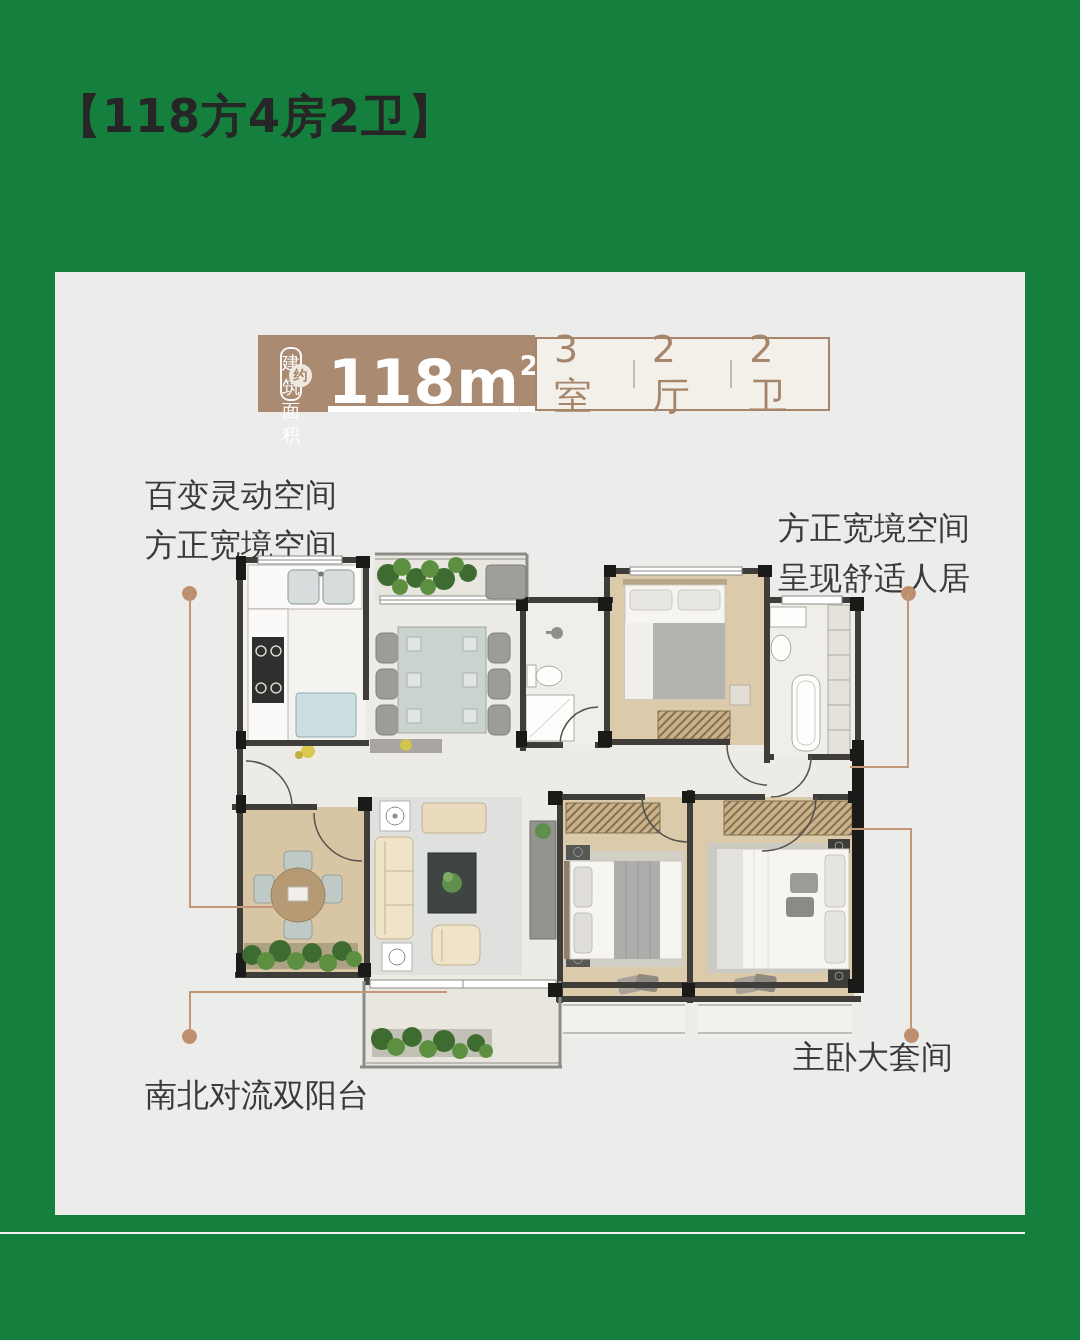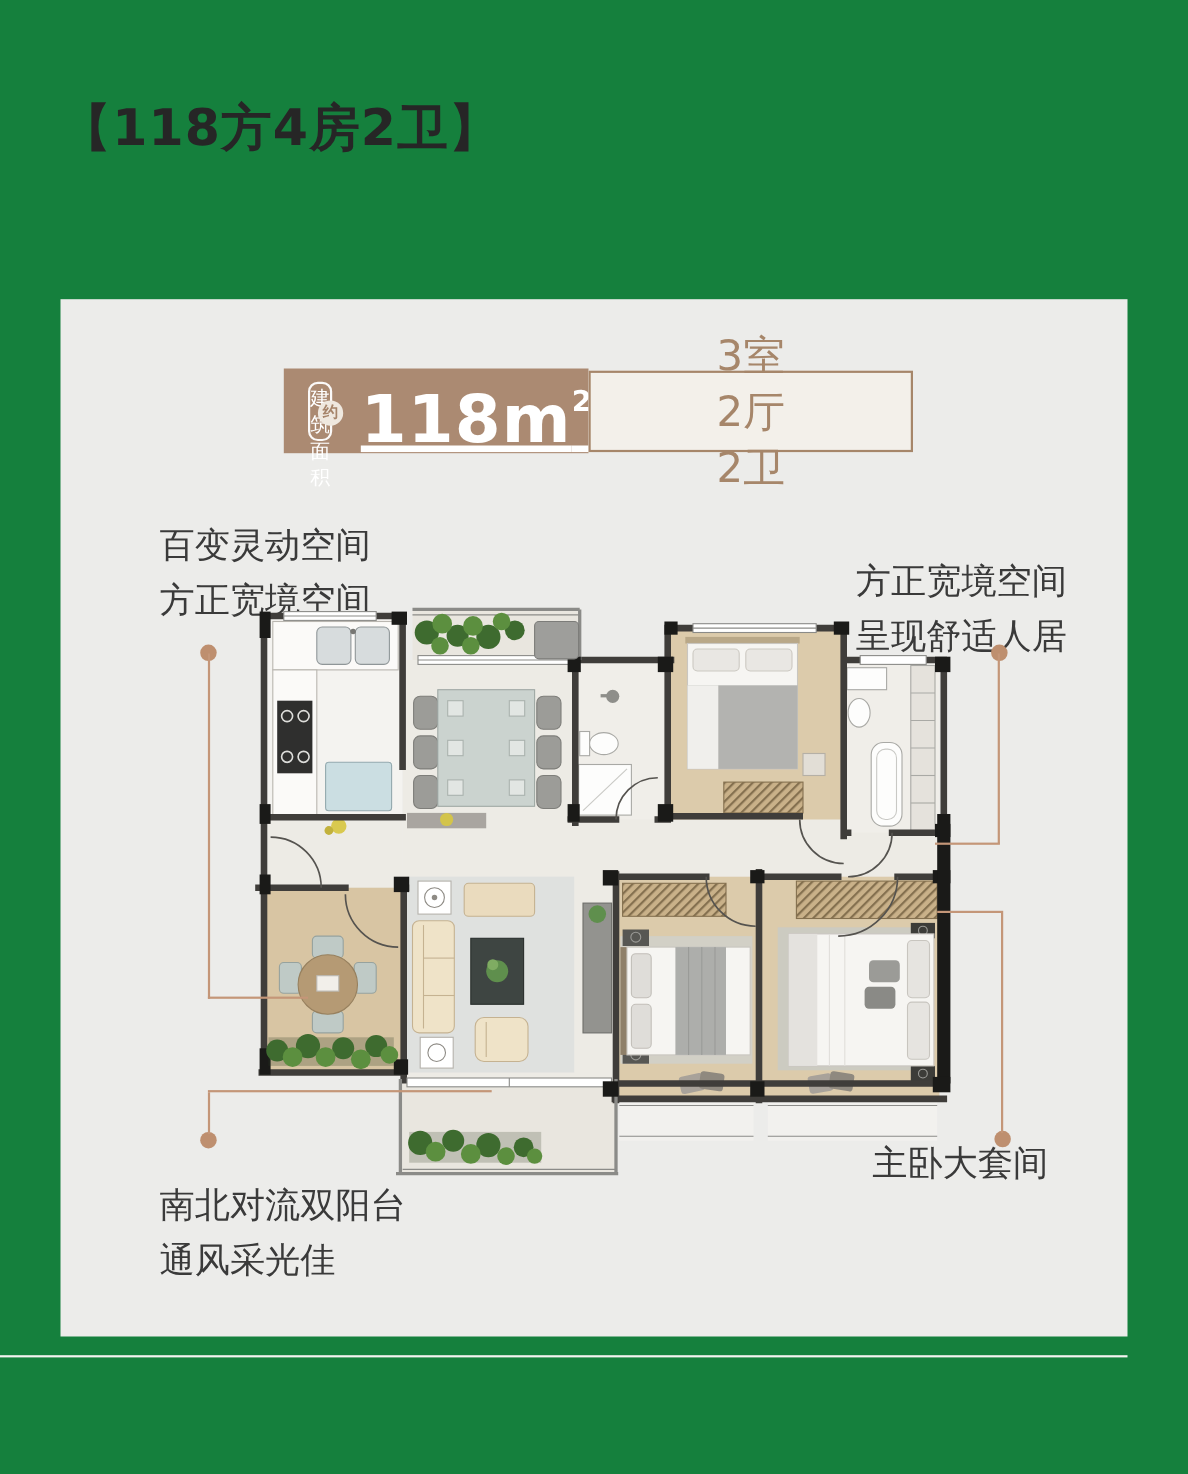--- a/index.html
+++ b/index.html
@@ -10,21 +10,21 @@
   .panel{position:absolute;left:55px;top:272px;width:970px;height:943px;background:#ECECEA;}
   .badge{position:absolute;left:203px;top:63px;width:277px;height:77px;background:#AB8A72;
          display:flex;align-items:center;padding-left:22px;box-sizing:border-box;}
   .area-box{position:relative;width:60px;height:54px;border:2px solid rgba(255,255,255,.95);border-radius:9px;
             color:#fff;font-size:18px;line-height:24px;text-align:center;padding-top:2px;box-sizing:border-box;font-weight:500;}
   .approx{position:absolute;right:-12px;top:15px;width:23px;height:23px;border-radius:50%;background:#EFE8DF;
           color:#A6846A;font-size:14px;line-height:23px;text-align:center;font-weight:700;}
   .area-value{margin-left:26px;color:#ffffff;font-size:60px;font-weight:700;line-height:74px;letter-spacing:1px;text-decoration:underline;}
   .area-value sup{font-size:26px;vertical-align:28px;}
   .spec{position:absolute;left:480px;top:65px;width:295px;height:74px;background:#F3F0EA;border:2px solid #A6866A;
-        box-sizing:border-box;display:flex;align-items:center;justify-content:center;flex-direction:column;}
+        box-sizing:border-box;display:flex;align-items:center;justify-content:center;}
   .spec span{font-size:38px;color:#A6866A;padding:0 17px;font-weight:500;}
   .spec .sep{width:2px;height:28px;background:#CBB9A4;}
   .note{position:absolute;font-size:32px;line-height:50px;color:#3A3A3A;font-weight:500;white-space:nowrap;}
   .note.tl{left:90px;top:198px;}
   .note.tr{left:723px;top:231px;}
   .note.bl{left:90px;top:798px;}
   .note.br{right:72px;top:760px;text-align:right;}
   .cline{position:absolute;background:#C49678;}
   .cdot{position:absolute;width:15px;height:15px;border-radius:50%;background:#BE8F6F;}
   .plan{position:absolute;left:175px;top:273px;width:640px;height:530px;}
@@ -59,21 +59,20 @@
     <div class="note tl">
       <div>百变灵动空间</div>
       <div>方正宽境空间</div>
     </div>
     <div class="note tr">
       <div>方正宽境空间</div>
       <div>呈现舒适人居</div>
     </div>
     <div class="note bl">
       <div>南北对流双阳台</div>
-      <div>通风采光佳</div>
     </div>
     <div class="note br">
       <div>主卧大套间</div>
     </div>
 
     <svg class="plan" viewBox="0 0 640 530" xmlns="http://www.w3.org/2000/svg">
       <defs>
         <pattern id="hatch" width="6" height="6" patternUnits="userSpaceOnUse" patternTransform="rotate(45)">
           <rect width="6" height="6" fill="#C9B189"></rect>
           <line x1="1" y1="0" x2="1" y2="6" stroke="#84704F" stroke-width="2"></line>

